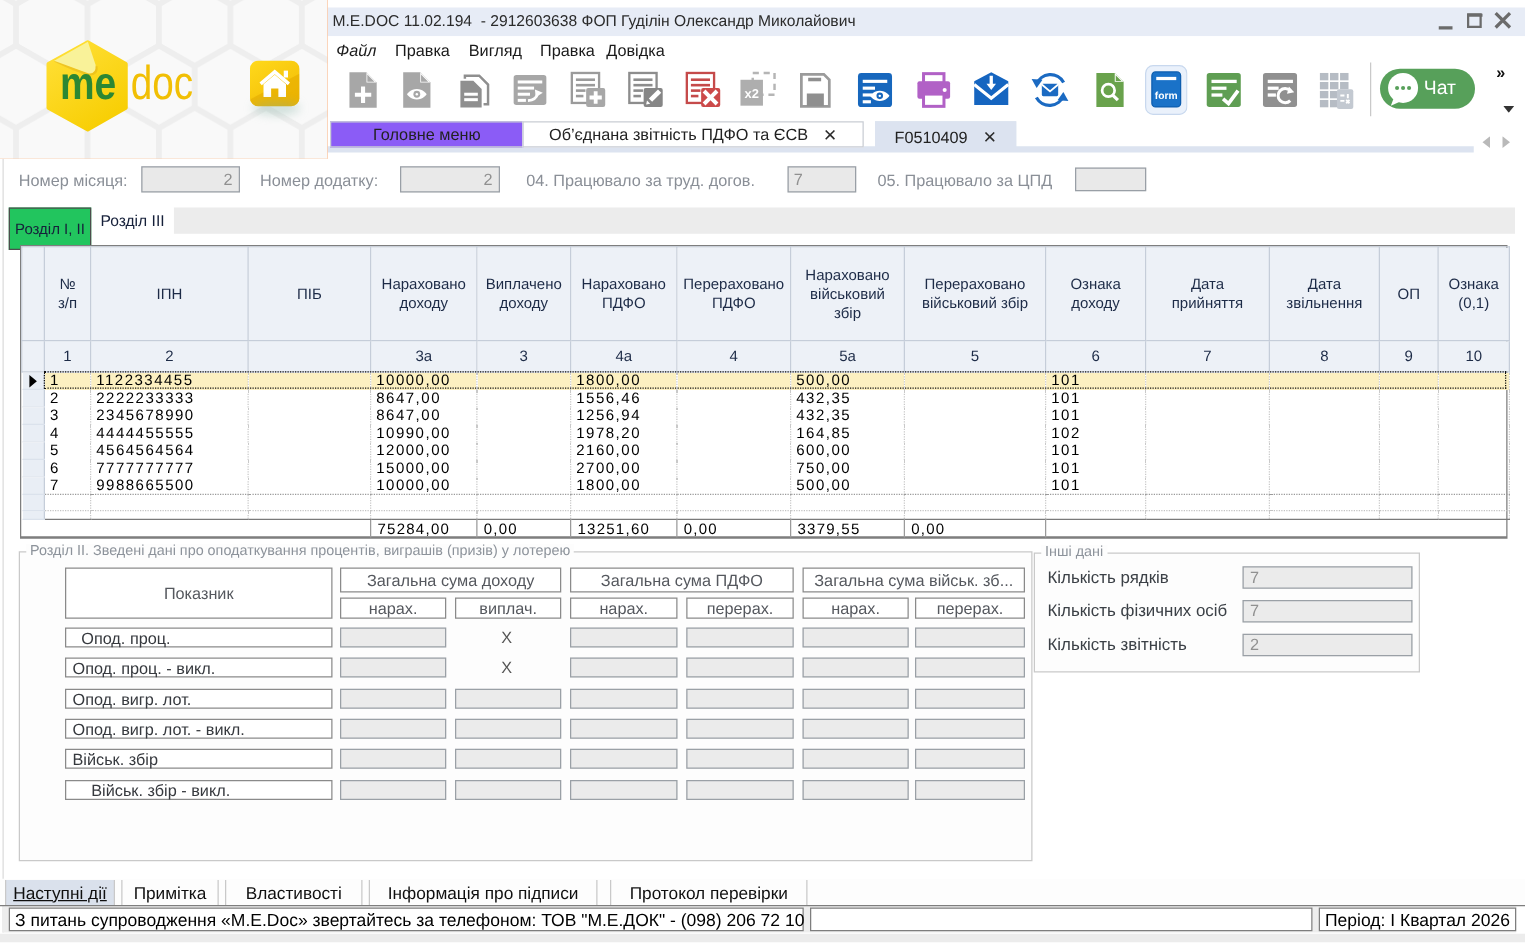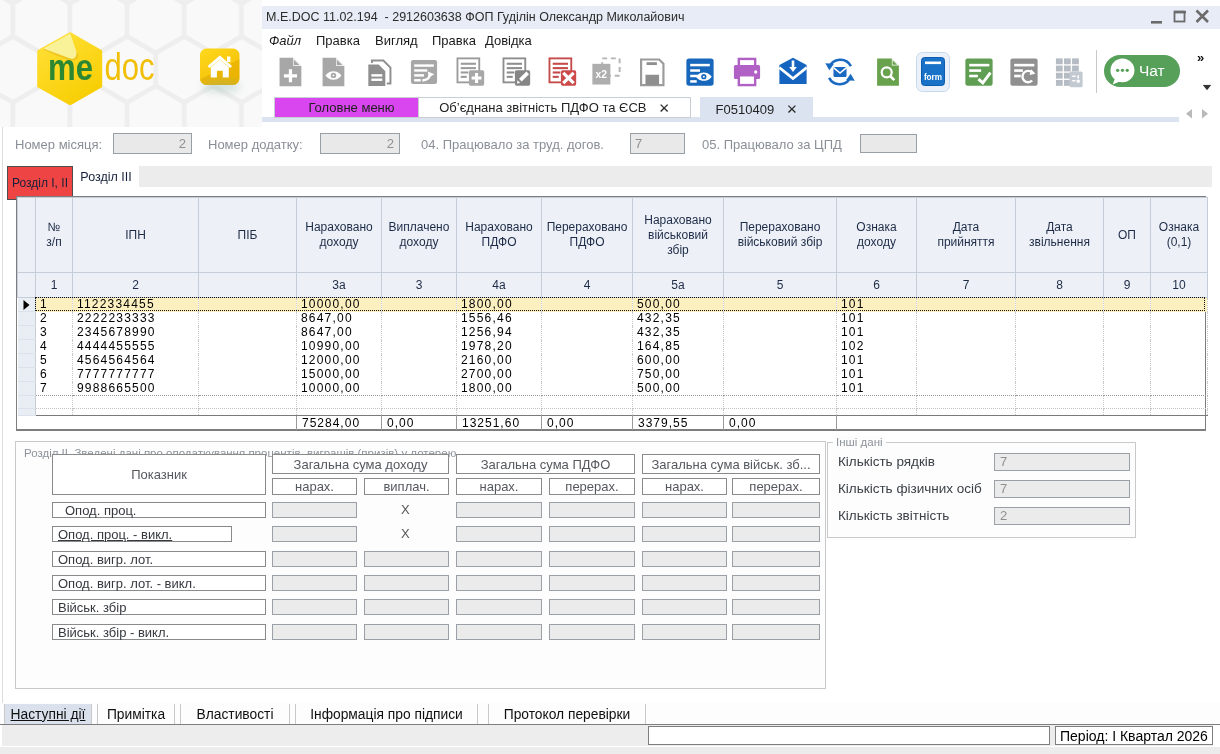--- a/index.html
+++ b/index.html
@@ -20,21 +20,21 @@
 .menuitem { position:absolute; top:33px; font-size:13px; color:#1a1a1a; }
 #toolbar { left:262px; top:50px; width:958px; height:47px; background:#fff; }
 #tabstrip { left:262px; top:97px; width:958px; height:24px; background:#fff; }
 .doctab { position:absolute; top:97px; height:21px; font-size:13px; color:#222; border:1px solid #c9cdd4; display:flex; align-items:center; justify-content:center; }
 .tabx { font-size:13.5px; margin-left:12px; color:#2b2b2b; }
 #tabline { left:262px; top:117px; width:917px; height:4.5px; background:#dce3f0; }
 
 .flabel { position:absolute; font-size:13px; color:#8a8f97; }
 .finput { position:absolute; background:#e9e9e9; border:1px solid #999fa6; font-size:13px; color:#909090; display:flex; align-items:center; }
 
-#rtab1 { left:7px; top:166px; width:66px; height:34px; background:#ef4444; border:1px solid #4d4d4d; font-size:12px; color:#16203a; display:flex; align-items:center; justify-content:center; }
+#rtab1 { left:7px; top:166px; width:66px; height:34px; background:#22c55e; border:1px solid #4d4d4d; font-size:12px; color:#16203a; display:flex; align-items:center; justify-content:center; }
 #rtab2 { left:73px; top:166px; width:66px; height:21px; background:#fff; font-size:12.5px; color:#16203a; display:flex; align-items:center; justify-content:center; }
 #rtabrest { left:139px; top:166px; width:1073px; height:21px; background:#ececec; }
 
 #grid { left:16px; top:196px; width:1190px; height:235px; border:1px solid #7e7e7e; border-bottom:2px solid #7e7e7e; background:#fff; }
 table { border-collapse:collapse; table-layout:fixed; width:1189px; }
 td { overflow:hidden; white-space:nowrap; }
 .hd td { background:#edf1f7; border:1px solid #c5cdd9; color:#1d2b47; font-size:12px; text-align:center; vertical-align:middle; line-height:15px; white-space:normal; padding:0 1px; }
 tr.h1 { height:75px; } tr.h2 { height:25px; }
 tr.dr { height:14px; }
 tr.dr td { font-size:12px; color:#000; letter-spacing:1.2px; padding-left:4px; border-right:1px dotted #c9c9c9; line-height:13px; }
@@ -264,21 +264,21 @@
   </svg>
   <div class="abs" style="left:1139px;top:62px;font-size:15.5px;color:#fff;">Чат</div>
   <div class="abs" style="left:1197px;top:50px;font-size:13px;font-weight:bold;color:#111;">»</div>
   <svg class="abs" style="left:1203px;top:85px;" width="8" height="5" viewBox="0 0 8 5">
         <path d="M0,0 H8 L4,5 Z" fill="#333"></path>
       </svg>
   </div>
 
   <div class="abs" id="tabstrip"></div>
   <div class="abs" id="tabline"></div>
-  <div class="doctab" style="left:274px;width:155px;background:#d946ef;">Головне меню</div>
+  <div class="doctab" style="left:264px;width:155px;background:#8b5cf6;">Головне меню</div>
   <div class="doctab" style="left:418px;width:273px;background:#fff;">Об’єднана звітність ПДФО та ЄСВ<span class="tabx">✕</span></div>
   <div class="doctab" style="left:700px;width:113px;height:24px;background:#dce3f0;border-color:#dce3f0;">F0510409<span class="tabx">✕</span></div>
 
   <svg class="abs" style="left:1184px;top:109px;" width="26" height="10" viewBox="0 0 26 10">
     <path d="M8,0 L2,4.7 L8,9.4 Z" fill="#b9b9b9"></path>
     <path d="M18,0 L24,4.7 L18,9.4 Z" fill="#b9b9b9"></path>
   </svg>
 
   <div class="abs" id="hex">
     <svg width="262" height="127" viewBox="0 0 262 127">
@@ -572,42 +572,42 @@
             <td></td>
             <td></td>
             <td></td>
           </tr>
   </tbody>
       </table>
   </div>
   <div class="abs" style="left:35px;top:297px;width:1170px;height:14px;border-top:1px dotted #111;border-bottom:1px dotted #111;border-right:1px dotted #111;border-left:1px dotted #111;pointer-events:none;"></div>
 
   <div class="fs" style="left:15px;top:441px;width:811px;height:248px;"></div>
-  <div class="legend" style="left:21px;top:435px;margin-top:12px;">Розділ II. Зведені дані про оподаткування процентів, виграшів (призів) у лотерею</div>
+  <div class="legend" style="left:21px;top:435px;">Розділ II. Зведені дані про оподаткування процентів, виграшів (призів) у лотерею</div>
   <div class="wbox cent" style="left:52px;top:454px;width:214px;height:41px;">Показник</div>
   <div class="wbox cent" style="left:272px;top:454px;width:177px;height:20px;">Загальна сума доходу</div>
   <div class="wbox cent" style="left:456px;top:454px;width:179px;height:20px;">Загальна сума ПДФО</div>
   <div class="wbox cent" style="left:642px;top:454px;width:178px;height:20px;">Загальна сума військ. зб...</div>
   <div class="wbox cent" style="left:272px;top:478px;width:85px;height:17px;">нарах.</div>
   <div class="wbox cent" style="left:364px;top:478px;width:85px;height:17px;">виплач.</div>
   <div class="wbox cent" style="left:456px;top:478px;width:86px;height:17px;">нарах.</div>
   <div class="wbox cent" style="left:549px;top:478px;width:86px;height:17px;">перерах.</div>
   <div class="wbox cent" style="left:642px;top:478px;width:85px;height:17px;">нарах.</div>
   <div class="wbox cent" style="left:732px;top:478px;width:88px;height:17px;">перерах.</div>
   <div id="fsrows">
 
   <div class="wbox" style="left:52px;top:502px;width:214px;height:16px;padding-left:12px;">Опод. проц.</div>
   <div class="gbox" style="left:272px;top:502px;width:85px;height:16px;"></div>
   <div class="xmark" style="left:401px;top:502px;">X</div>
   <div class="gbox" style="left:456px;top:502px;width:86px;height:16px;"></div>
   <div class="gbox" style="left:549px;top:502px;width:86px;height:16px;"></div>
   <div class="gbox" style="left:642px;top:502px;width:85px;height:16px;"></div>
   <div class="gbox" style="left:732px;top:502px;width:88px;height:16px;"></div>
 
-  <div class="wbox" style="left:52px;top:526px;width:180px;height:16px;padding-left:5px;text-decoration:underline;">Опод. проц. - викл.</div>
+  <div class="wbox" style="left:52px;top:526px;width:214px;height:16px;padding-left:5px;">Опод. проц. - викл.</div>
   <div class="gbox" style="left:272px;top:526px;width:85px;height:16px;"></div>
   <div class="xmark" style="left:401px;top:526px;">X</div>
   <div class="gbox" style="left:456px;top:526px;width:86px;height:16px;"></div>
   <div class="gbox" style="left:549px;top:526px;width:86px;height:16px;"></div>
   <div class="gbox" style="left:642px;top:526px;width:85px;height:16px;"></div>
   <div class="gbox" style="left:732px;top:526px;width:88px;height:16px;"></div>
 
   <div class="wbox" style="left:52px;top:551px;width:214px;height:16px;padding-left:5px;">Опод. вигр. лот.</div>
   <div class="gbox" style="left:272px;top:551px;width:85px;height:16px;"></div>
   <div class="gbox" style="left:364px;top:551px;width:85px;height:16px;"></div>
@@ -625,21 +625,21 @@
   <div class="gbox" style="left:732px;top:575px;width:88px;height:16px;"></div>
 
   <div class="wbox" style="left:52px;top:599px;width:214px;height:16px;padding-left:5px;">Військ. збір</div>
   <div class="gbox" style="left:272px;top:599px;width:85px;height:16px;"></div>
   <div class="gbox" style="left:364px;top:599px;width:85px;height:16px;"></div>
   <div class="gbox" style="left:456px;top:599px;width:86px;height:16px;"></div>
   <div class="gbox" style="left:549px;top:599px;width:86px;height:16px;"></div>
   <div class="gbox" style="left:642px;top:599px;width:85px;height:16px;"></div>
   <div class="gbox" style="left:732px;top:599px;width:88px;height:16px;"></div>
 
-  <div class="wbox" style="left:52px;top:624px;width:214px;height:16px;padding-left:5px;">Військ. збір - викл.</div>
+  <div class="wbox" style="left:52px;top:624px;width:214px;height:16px;padding-left:20px;">Військ. збір - викл.</div>
   <div class="gbox" style="left:272px;top:624px;width:85px;height:16px;"></div>
   <div class="gbox" style="left:364px;top:624px;width:85px;height:16px;"></div>
   <div class="gbox" style="left:456px;top:624px;width:86px;height:16px;"></div>
   <div class="gbox" style="left:549px;top:624px;width:86px;height:16px;"></div>
   <div class="gbox" style="left:642px;top:624px;width:85px;height:16px;"></div>
   <div class="gbox" style="left:732px;top:624px;width:88px;height:16px;"></div>
   </div>
 
   <div class="fs" style="left:827px;top:442px;width:309px;height:96px;"></div>
   <div class="legend" style="left:833px;top:436px;">Інші дані</div>
@@ -652,16 +652,17 @@
 
   <div class="abs" style="left:0;top:703px;width:1220px;height:21px;background:#fdfdfd;"></div>
   <div class="btab" style="left:4px;width:88px;background:#dae1ec;">
       <span style="text-decoration:underline;">Наступні дії</span>
     </div>
   <div class="btab" style="left:97px;width:78px;">Примітка</div>
   <div class="btab" style="left:180px;width:110px;">Властивості</div>
   <div class="btab" style="left:295px;width:183px;">Інформація про підписи</div>
   <div class="btab" style="left:488px;width:158px;">Протокол перевірки</div>
   <div class="abs" id="btabline"></div>
+  <div class="sbox" style="left:7px;width:636px;">З питань супроводження «М.Е.Doc» звертайтесь за телефоном: ТОВ "М.Е.ДОК" - (098) 206 72 10</div>
   <div class="sbox" style="left:648px;width:402px;"></div>
   <div class="sbox" style="left:1055px;width:158px;">Період: І Квартал 2026</div>
   <div class="abs" id="bstrip"></div>
 </div>
 
 </body></html>

